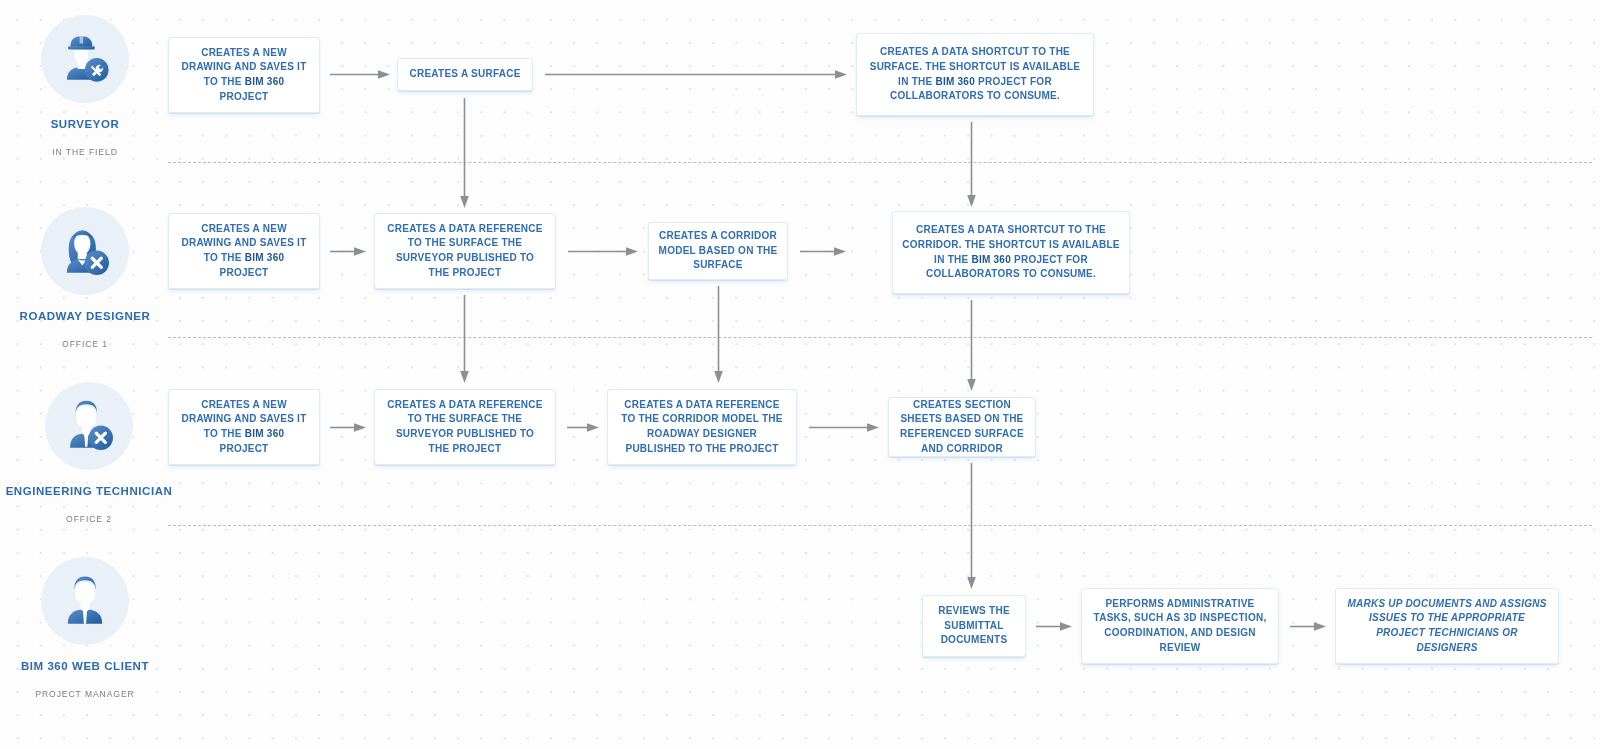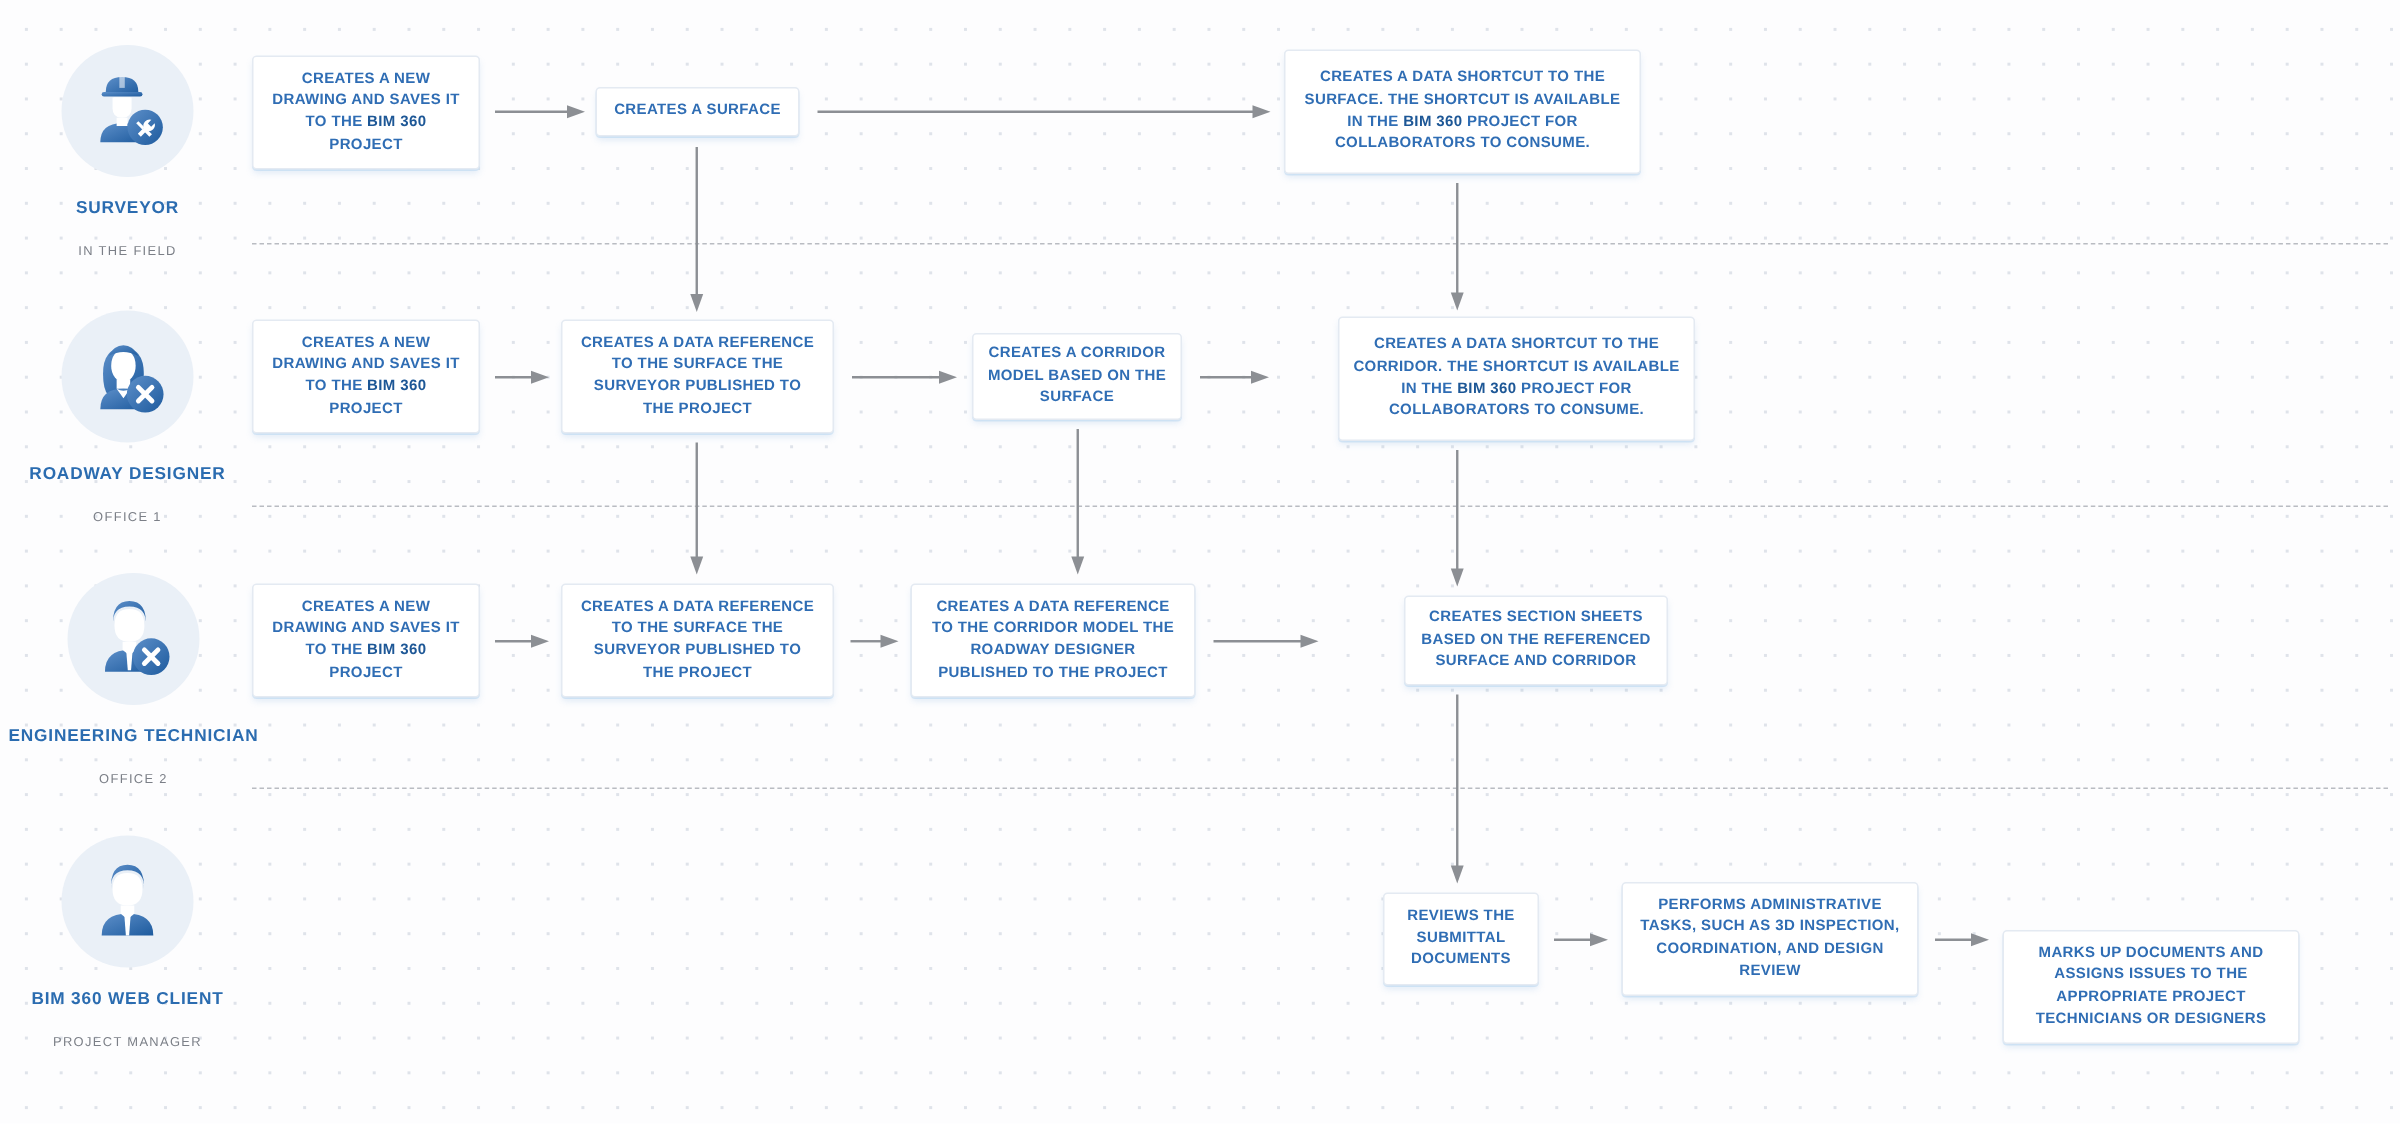--- a/index.html
+++ b/index.html
@@ -80,21 +80,21 @@
 </style>
 </head>
 <body>
 
 <div id="stage">
 
   <div class="lane-sep" style="top:162px;"></div>
   <div class="lane-sep" style="top:337px;"></div>
   <div class="lane-sep" style="top:525px;"></div>
 
-  <div class="role" style="left:0px;top:30px;">
+  <div class="role" style="left:0px;top:15px;">
     <div class="avatar">
       <svg width="58" height="58" viewBox="0 0 64 64">
         <defs>
           <linearGradient id="g1" x1="0" y1="0" x2="1" y2="1">
             <stop offset="0" stop-color="#5d8fc9"></stop>
               <stop offset="1" stop-color="#1e5b9e"></stop>
           </linearGradient>
         </defs>
         <path d="M16 18 q0-11 12-11 t12 11 v2 h-24 z" fill="url(#g1)"></path>
         <rect x="13" y="18" width="30" height="3.4" rx="1.7" fill="url(#g1)"></rect>
@@ -221,33 +221,33 @@
   </div>
 
   <div class="box" style="left:374px;top:389px;width:182px;height:76px;">
     <div class="txt">CREATES A DATA REFERENCE TO THE SURFACE THE SURVEYOR PUBLISHED TO THE PROJECT</div>
   </div>
 
   <div class="box" style="left:607px;top:389px;width:190px;height:76px;">
     <div class="txt">CREATES A DATA REFERENCE TO THE CORRIDOR MODEL THE ROADWAY DESIGNER PUBLISHED TO THE PROJECT</div>
   </div>
 
-  <div class="box" style="left:888px;top:397px;width:176px;height:60px;margin-left:48px;">
+  <div class="box" style="left:888px;top:397px;width:148px;height:60px;">
     <div class="txt">CREATES SECTION SHEETS BASED ON THE REFERENCED SURFACE AND CORRIDOR</div>
   </div>
 
   <div class="box" style="left:922px;top:595px;width:104px;height:62px;">
     <div class="txt">REVIEWS THE SUBMITTAL DOCUMENTS</div>
   </div>
 
   <div class="box" style="left:1081px;top:588px;width:198px;height:76px;">
     <div class="txt">PERFORMS ADMINISTRATIVE TASKS, SUCH AS 3D INSPECTION, COORDINATION, AND DESIGN REVIEW</div>
   </div>
 
-  <div class="box" style="left:1335px;top:620px;width:198px;height:76px;">
+  <div class="box" style="left:1335px;top:588px;width:224px;height:76px;font-style:italic;">
     <div class="txt">MARKS UP DOCUMENTS AND ASSIGNS ISSUES TO THE APPROPRIATE PROJECT TECHNICIANS OR DESIGNERS</div>
   </div>
 
   <div class="arrow-h" style="left:330px;top:70px;width:60px;">
     <svg width="60" height="9" viewBox="0 0 60 9">
         <path d="M0 4.5 H49" stroke="#8c8f94" stroke-width="1.6"></path>
         <path d="M60 4.5 L48 0.2 V8.8 Z" fill="#8c8f94"></path>
       </svg>
   </div>
 

